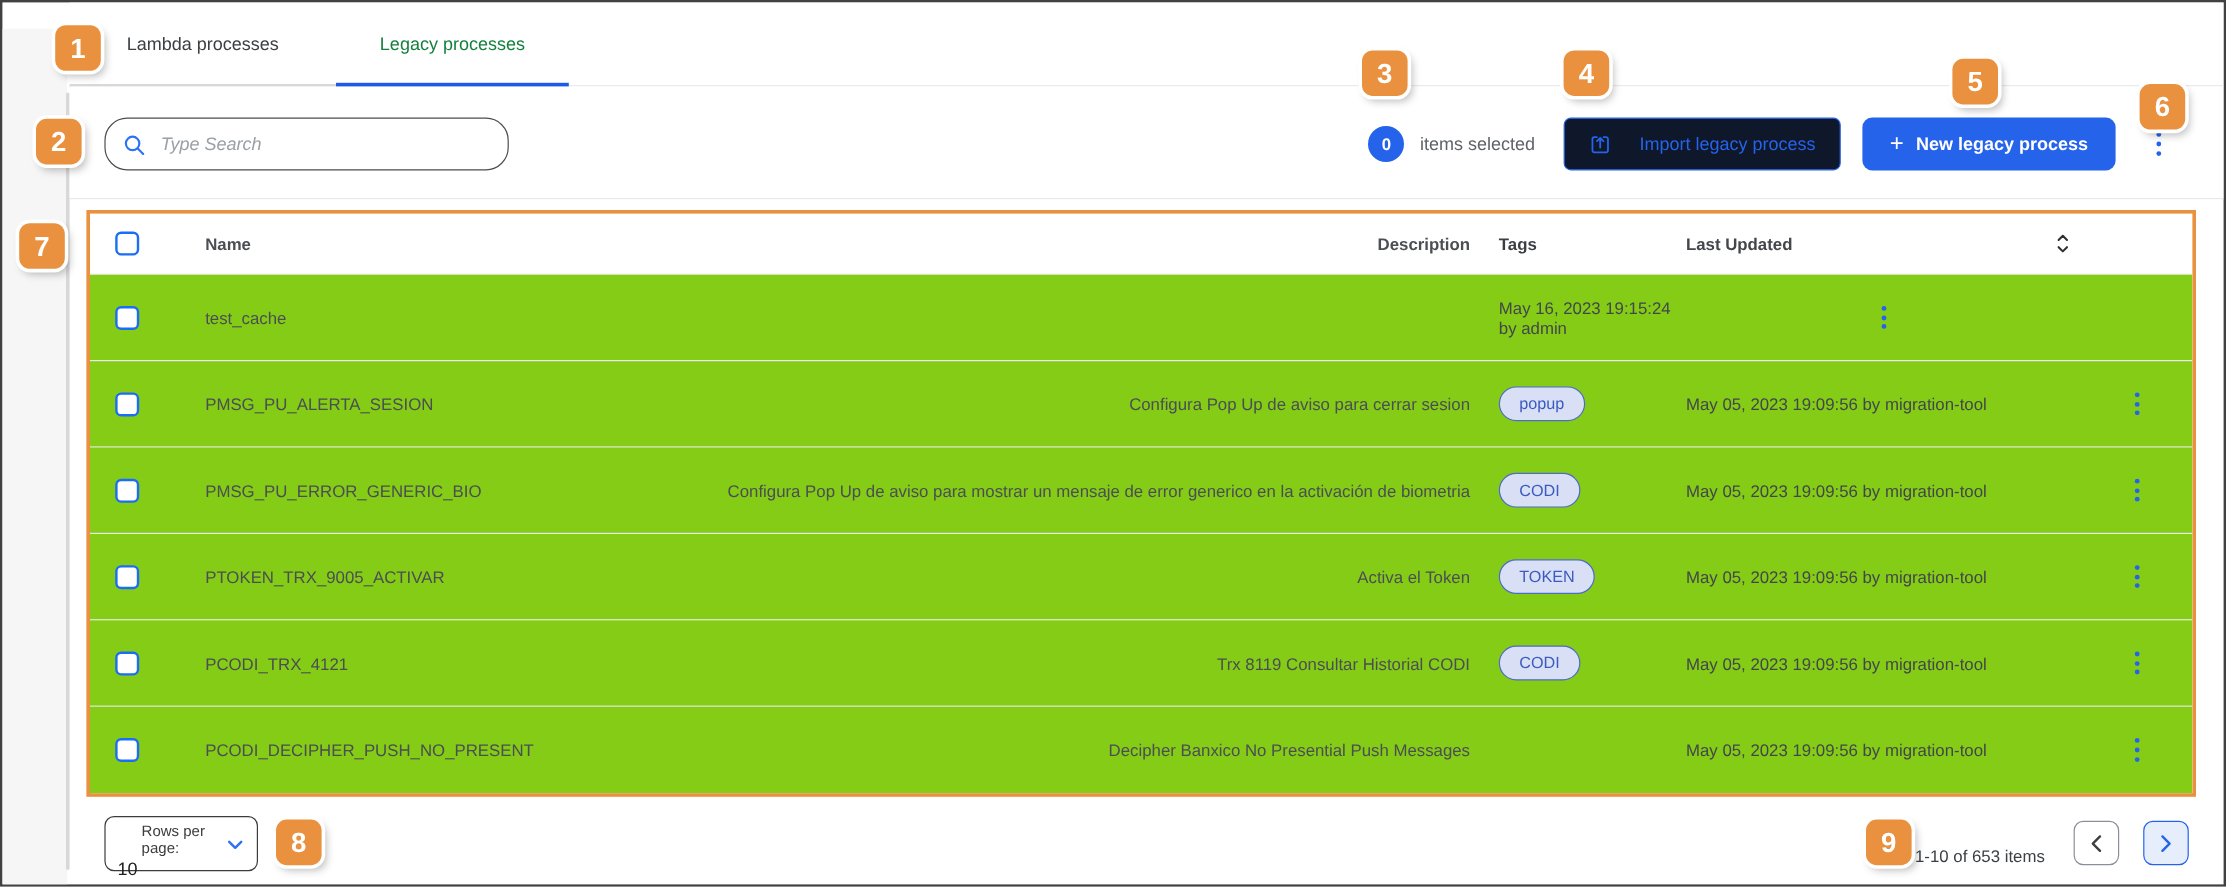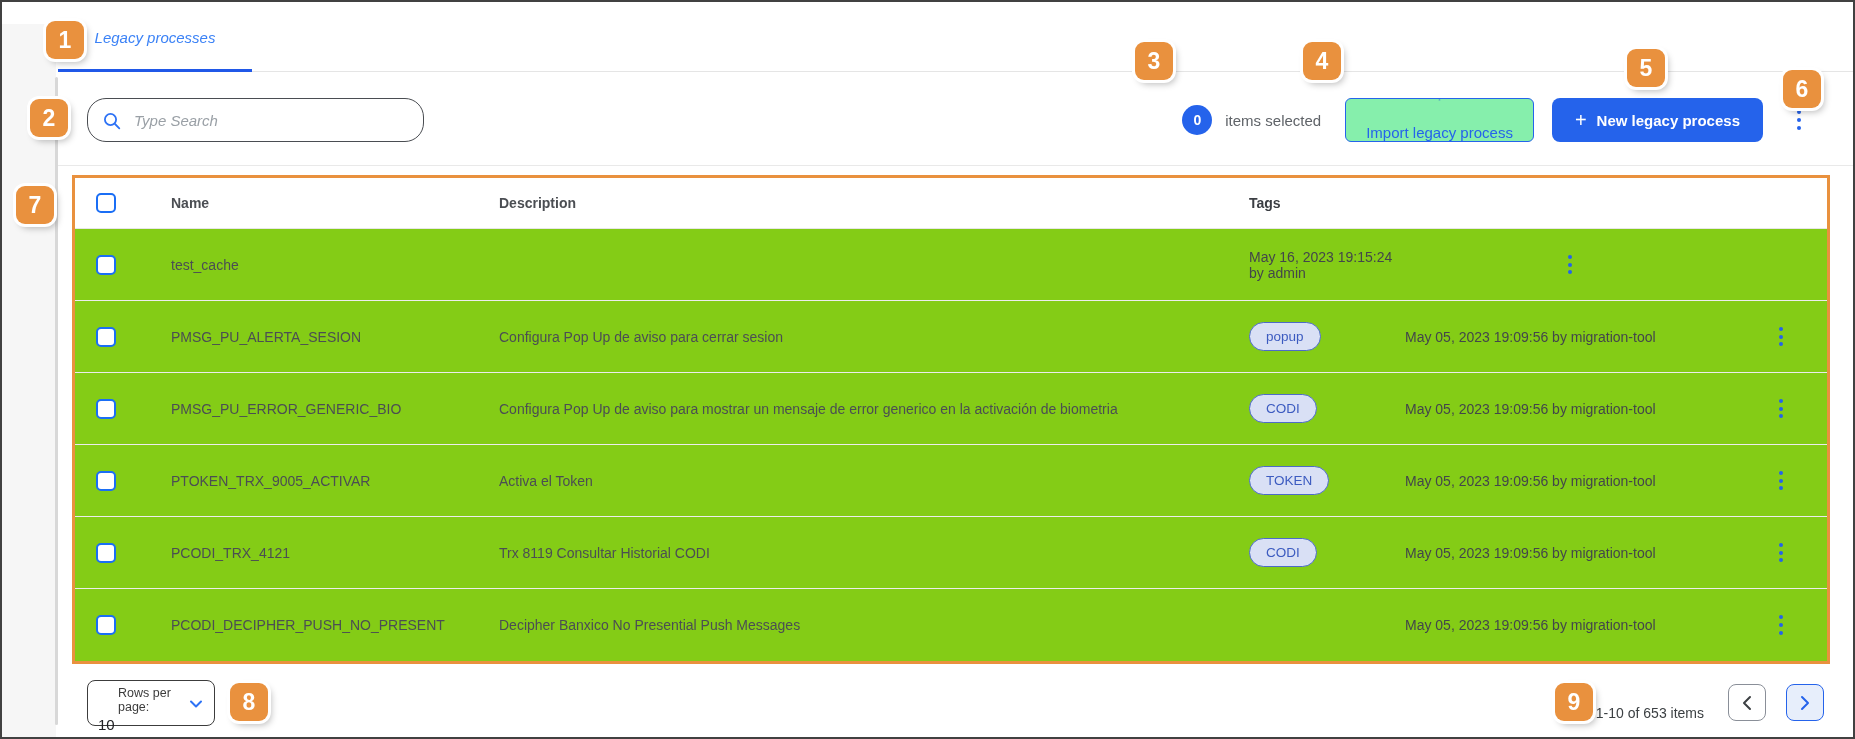--- a/index.html
+++ b/index.html
@@ -8,51 +8,51 @@
   .app { position:relative; width:1855px; height:739px; background:#fff; border:2px solid #414141; overflow:hidden; }
 
   .left-strip { position:absolute; left:0; top:22px; bottom:0; width:54px; background:#f6f6f6; }
   .left-divider { position:absolute; left:53px; top:75px; bottom:12px; width:3px; background:#d8d8d8; border-radius:2px; }
 
   
   .tabbar { position:absolute; left:56px; top:0; right:0; height:70px; background:#fff; border-bottom:1px solid #e5e5e5; display:flex; }
   .tab { position:relative; height:70px; display:flex; align-items:center; justify-content:center; font-size:15px; color:#3c4043; cursor:pointer; }
   .tab-lambda { width:222px; }
   .tab-lambda::after { content:""; position:absolute; left:0; right:0; bottom:-1px; height:3px; background:#d8d8d8; }
-  .tab-legacy { width:194px; color:#3b82f6;font-style:italic; }
+  .tab-legacy { width:194px; color:#15803d; }
   .tab-legacy::after { content:""; position:absolute; left:0; right:0; bottom:-1px; height:4px; background:#2058e8; }
 
   
   .toolbar { position:absolute; left:56px; top:70px; right:0; height:93px; background:#fff; }
   .section-divider { position:absolute; left:56px; right:0; top:163px; height:1px; background:#e9e9e9; }
   .search-box { position:absolute; left:29px; top:26px; width:337px; height:44px; border:1px solid #4a4d52; border-radius:19px; background:#fff; }
   .search-box svg { position:absolute; left:14px; top:12px; }
   .search-box input { position:absolute; left:46px; top:1px; right:8px; height:40px; border:none; outline:none; font-size:15px; font-family:"Liberation Sans",sans-serif; color:#3c4043; background:transparent; }
   .search-box input::placeholder { font-style:italic; color:#9aa0a6; }
   .toolbar-right { position:absolute; right:45px; top:26px; height:44px; display:flex; align-items:center; }
   .count-badge { width:30px; height:30px; border-radius:50%; background:var(--accent); color:#fff; font-weight:700; font-size:14px; display:flex; align-items:center; justify-content:center; }
   .count-label { margin-left:13px; font-size:15px; color:#5f6368; }
-  .btn-import { margin-left:24px; height:44px; padding:0 20px; display:flex; align-items:center; gap:23px; background:#86efac; border:1px solid var(--accent); border-radius:6px; color:var(--accent); font-size:15px; font-weight:500; font-family:"Liberation Sans",sans-serif; cursor:pointer;flex-direction:column; }
+  .btn-import { margin-left:24px; height:44px; padding:0 20px; display:flex; align-items:center; gap:23px; background:#0f172a; border:1px solid var(--accent); border-radius:6px; color:var(--accent); font-size:15px; font-weight:500; font-family:"Liberation Sans",sans-serif; cursor:pointer; }
   .btn-new { margin-left:18px; height:44px; padding:0 23px; display:flex; align-items:center; gap:10px; background:var(--accent); border:none; border-radius:8px; color:#fff; font-size:15px; font-weight:700; font-family:"Liberation Sans",sans-serif; cursor:pointer; }
   .btn-new .plus { font-size:20px; font-weight:400; line-height:1; }
   .kebab { width:18px; display:flex; flex-direction:column; align-items:center; cursor:pointer; }
   .kebab i { width:4px; height:4px; border-radius:50%; background:var(--accent); margin:1.8px 0; }
   .kebab-toolbar { margin-left:27px; }
 
   
   .table-wrap { position:absolute; left:70px; top:173px; width:1758px; height:489px; border:3px solid var(--orange); background:#fff; overflow:hidden; }
   .row-grid { display:grid; grid-template-columns:96px 328px 750px 156px 330px 1fr; align-items:center; }
   .thead { height:51px; border-bottom:1px solid #e6e6e6; }
   .th { font-size:14px; font-weight:600; color:#3b3e43; }
   .trow { height:72px; border-bottom:1px solid #ececec; background:#84cc16; }
   .trow:last-child { border-bottom:none; }
   .col-check { display:flex; justify-content:flex-start; padding-left:21px; }
   .checkbox { width:20px; height:20px; border:2px solid #1a6ef5; border-radius:5px; background:#fff; cursor:pointer; display:inline-block; }
   .col-name { font-size:14px; color:#4b4e53; }
-  .col-desc { font-size:14px; color:#4b4e53; padding-right:24px; }
+  .col-desc { font-size:14px; color:#4b4e53; padding-right:24px;text-align:right; }
   .col-upd { font-size:14px; color:#43464b; display:flex; align-items:center; justify-content:space-between; padding-right:10px; }
   .tag { display:inline-block; padding:6px 16px; border-radius:15px; background:var(--tag-bg); border:1.5px solid var(--tag-border); color:#3c5bc0; font-size:13.5px; font-weight:500; }
   .col-act { display:flex; justify-content:center; }
 
   
   .rpp { position:absolute; left:85px; top:678px; width:128px; height:46px; border:1.5px solid #3c3c3c; border-radius:8px; background:#fff; padding:5px 10px; cursor:pointer; }
   .rpp-label { font-size:12.5px; color:#3c3c3c;margin-left:20px; }
   .rpp-value { font-size:15px; color:#202124; margin-top:2px; }
   .rpp svg { position:absolute; right:11px; top:18px; }
   .pager { position:absolute; right:29px; top:682px; display:flex; align-items:flex-end; gap:20px; }
@@ -74,20 +74,23 @@
   .callout-9 { left:1553px; top:681px; }
 </style>
 </head>
 <body>
 
 <div class="app">
   <div class="left-strip"></div>
   <div class="left-divider"></div>
 
   <div class="tabbar">
+    <div class="tab tab-lambda">
+      <span>Lambda processes</span>
+    </div>
     <div class="tab tab-legacy">
       <span>Legacy processes</span>
     </div>
   </div>
 
   <div class="toolbar">
     <div class="search-box">
       <svg width="20" height="20" viewBox="0 0 20 20" fill="none" stroke="#2d72f5" stroke-width="1.8" stroke-linecap="round">
         <circle cx="8.5" cy="8.5" r="5.6"></circle>
         <path d="M13 13 L17.3 17.3"></path>
@@ -118,20 +121,27 @@
   <div class="section-divider"></div>
 
   <div class="table-wrap">
     <div class="thead row-grid">
       <div class="col-check">
           <span class="checkbox"></span>
         </div>
       <div class="col-name th">Name</div>
       <div class="col-desc th">Description</div>
       <div class="th">Tags</div>
+      <div class="col-upd th">
+        <span>Last Updated</span>
+        <svg width="12" height="18" viewBox="0 0 12 18" fill="none" stroke="#2b2e33" stroke-width="1.7" stroke-linecap="round" stroke-linejoin="round">
+          <path d="M2.5 6 L6 2.5 L9.5 6"></path>
+          <path d="M2.5 12 L6 15.5 L9.5 12"></path>
+        </svg>
+      </div>
       <div class="col-act"></div>
     </div>
     <div>
   <div class="trow row-grid">
     <div class="col-check">
             <span class="checkbox"></span>
           </div>
     <div class="col-name">test_cache</div>
     <div></div>
     <div class="col-upd">

